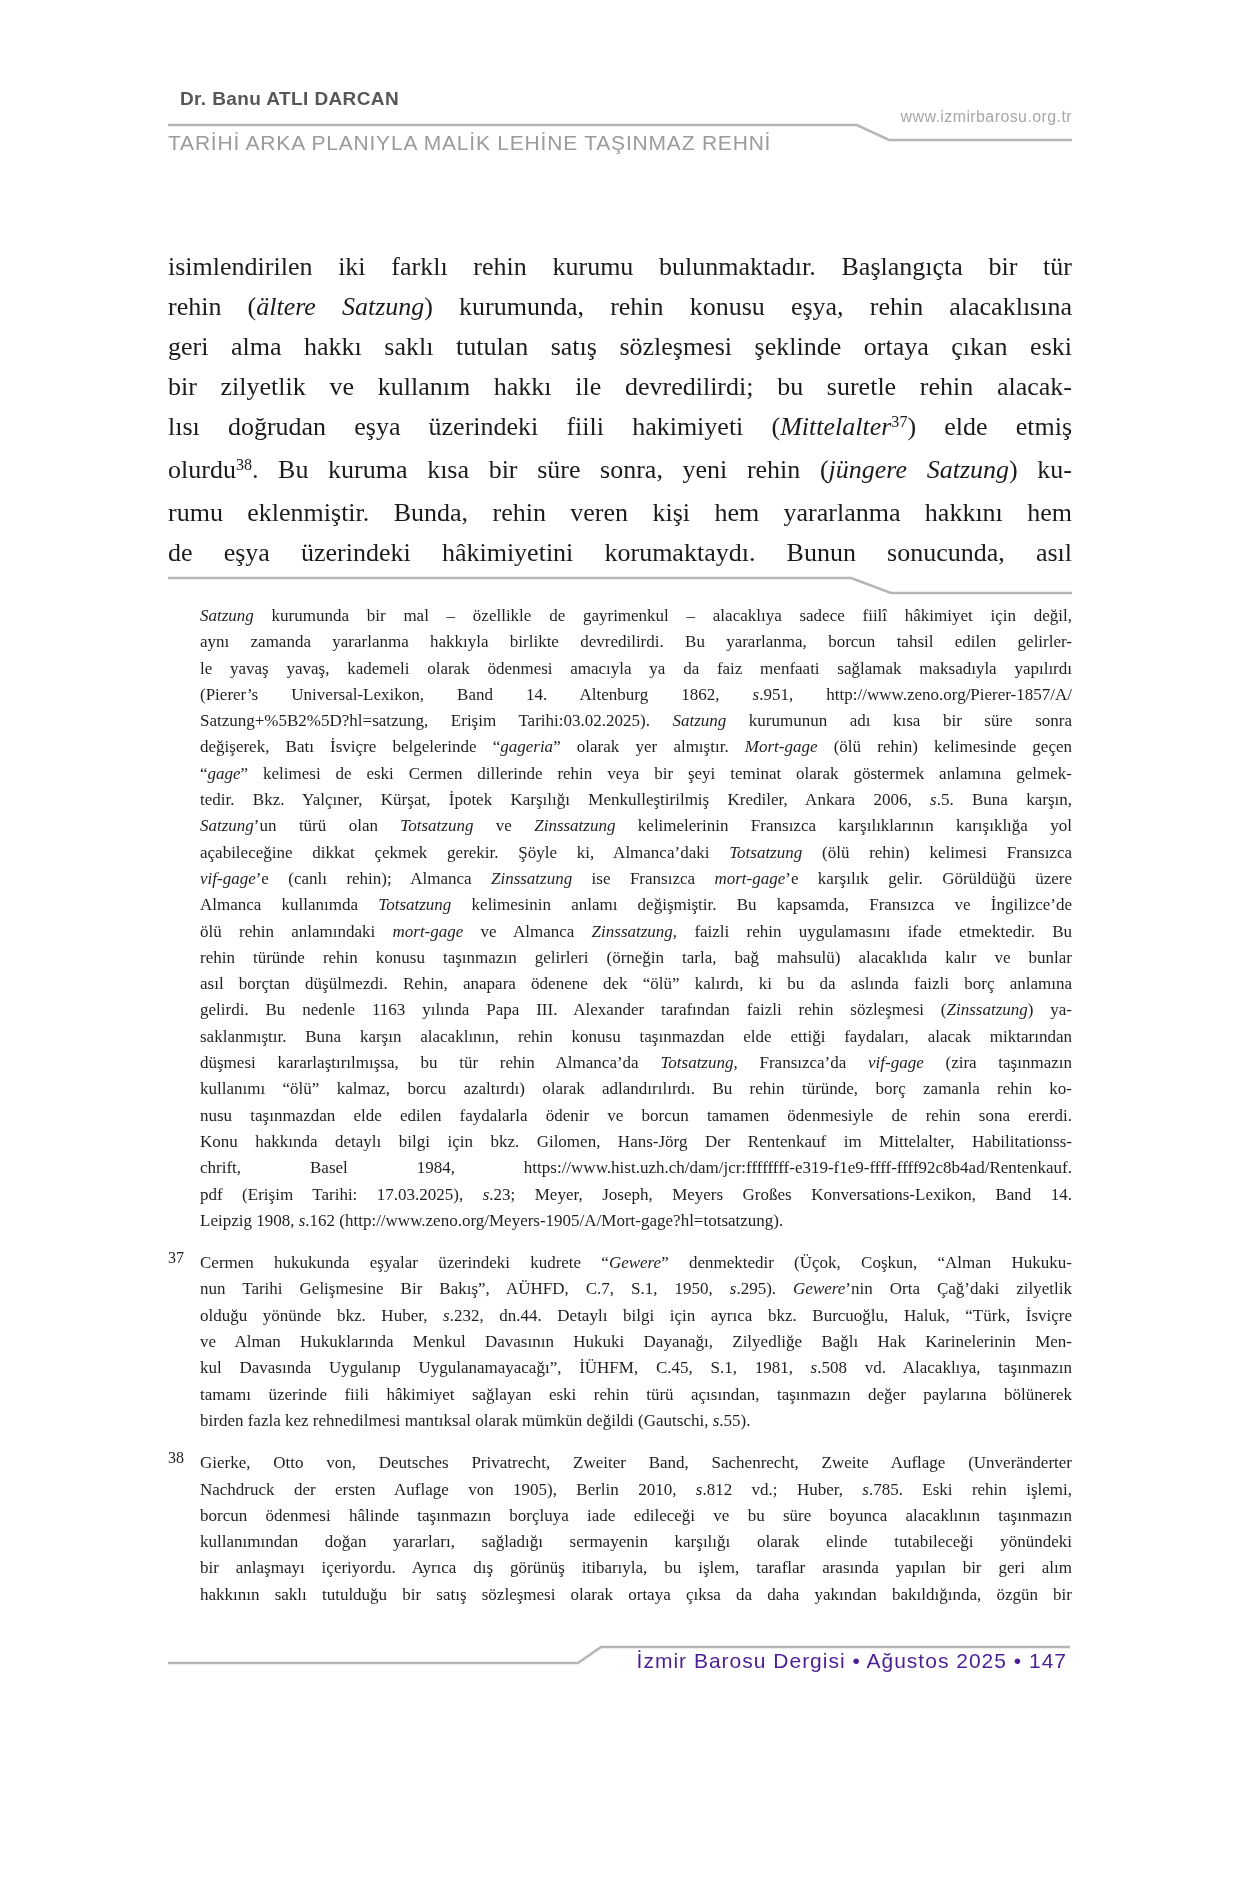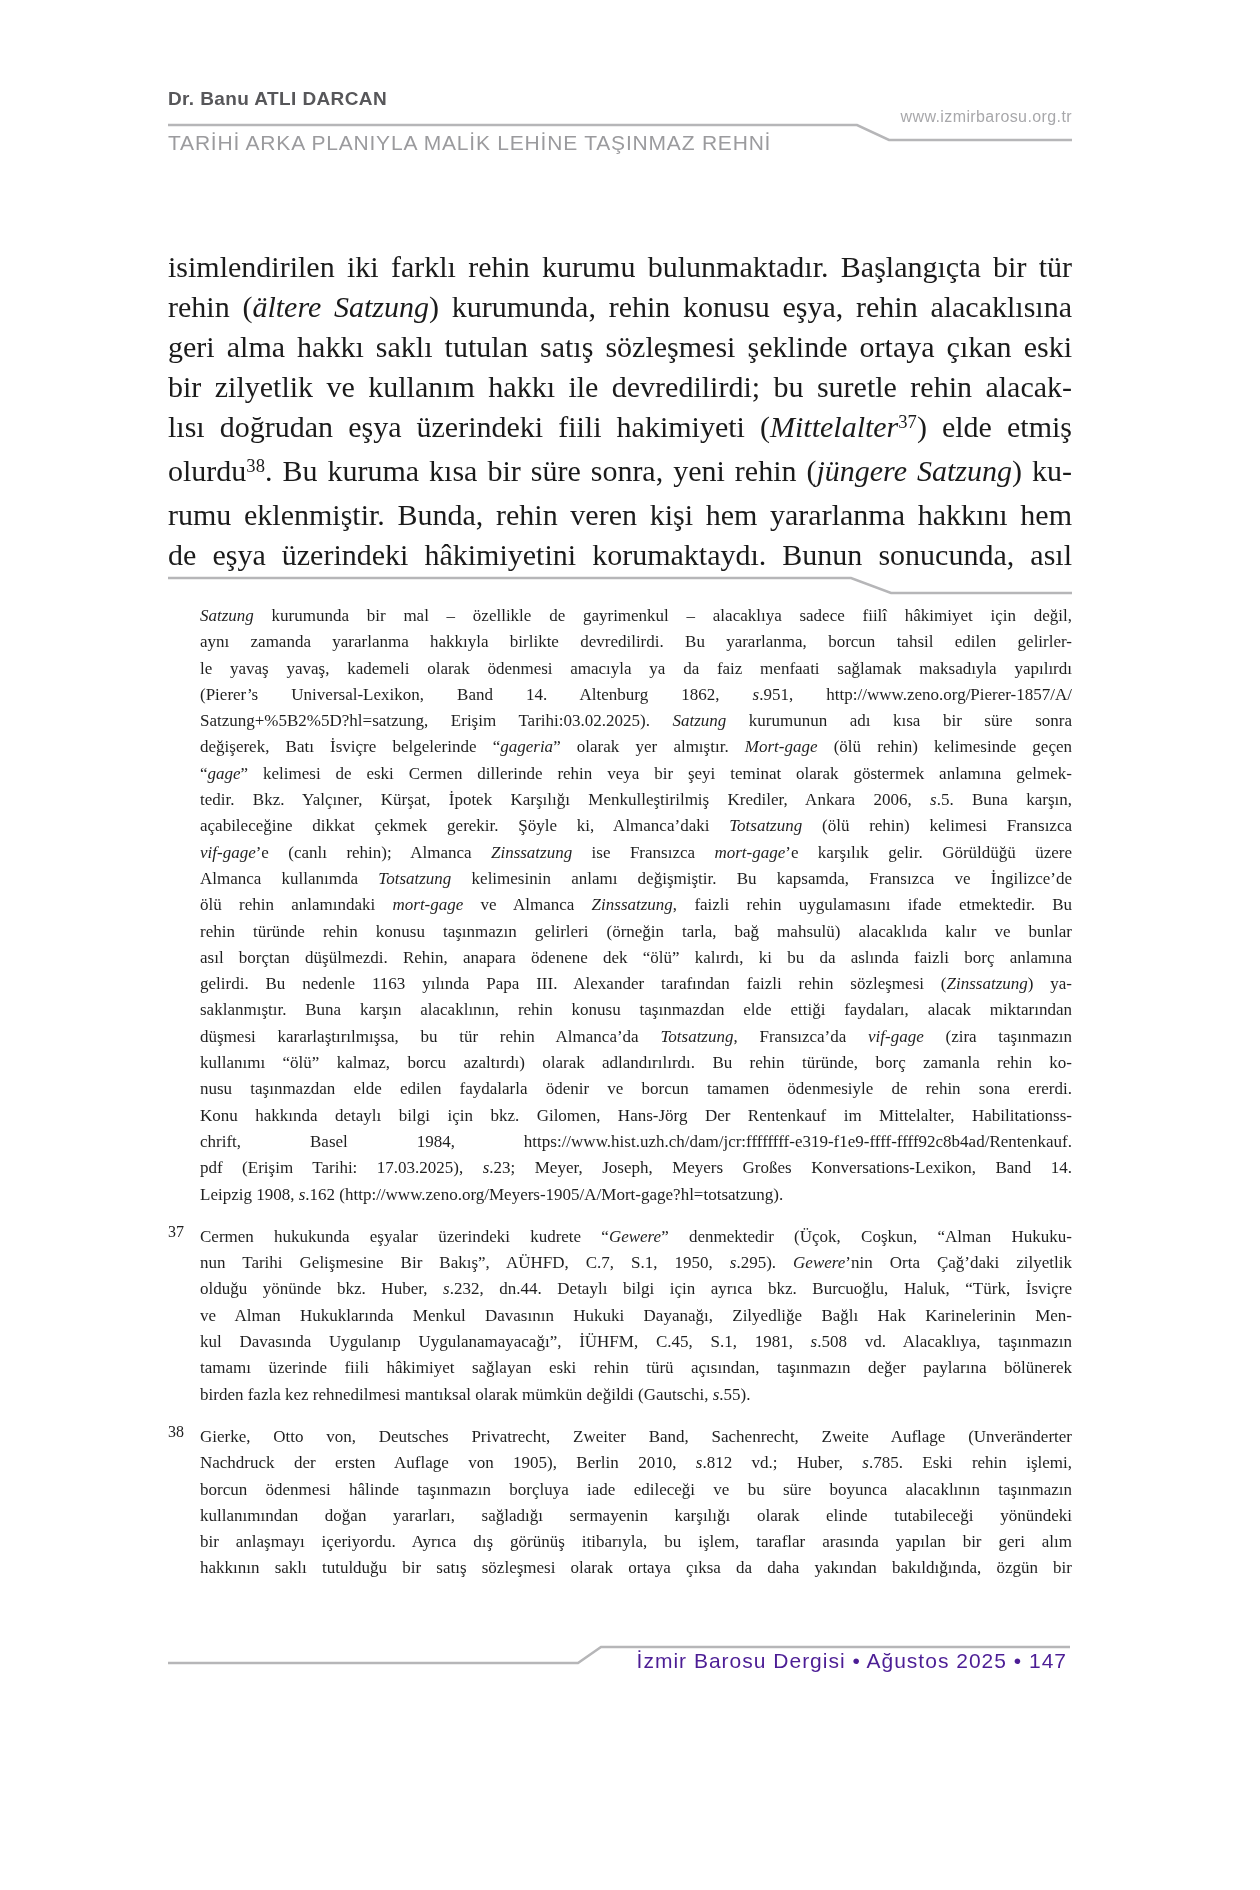--- a/index.html
+++ b/index.html
@@ -5,37 +5,37 @@
   html,body{margin:0;padding:0;background:#e8e8e8;}
   .page{
     position:relative;
     width:1260px;height:1890px;
     background:#ffffff;
     font-family:"Liberation Serif","DejaVu Serif",serif;
     overflow:hidden;
   }
   .rules{position:absolute;left:0;top:0;width:1260px;height:1890px;pointer-events:none;}
   .author{
-    position:absolute;left:168px;top:88px;
+    position:absolute;left:180px;top:88px;
     font-family:"Liberation Sans","DejaVu Sans",sans-serif;
     font-weight:bold;font-size:19px;letter-spacing:.4px;color:#57575a;
   }
   .site{
     position:absolute;right:188px;top:108px;
     font-family:"Liberation Sans","DejaVu Sans",sans-serif;
     font-size:16px;letter-spacing:.4px;color:#a8a8ab;
   }
   .title{
     position:absolute;left:168px;top:131px;
     font-family:"Liberation Sans","DejaVu Sans",sans-serif;
     font-size:21px;letter-spacing:.8px;color:#9b9b9e;text-align:center;
   }
   .bodytext{
     position:absolute;left:168px;top:247px;width:904px;
-    font-size:30px;line-height:40px;color:#1b1b1b;
+    font-size:26px;line-height:40px;color:#1b1b1b;
   }
   .fnblock{
     position:absolute;left:168px;top:603px;width:904px;
     font-size:17px;line-height:26.3px;color:#1f1f1f;
   }
   .fn{position:relative;padding-left:32px;}
   .fn + .fn{margin-top:16px;}
   .fnnum{
     position:absolute;left:0;top:-5px;
     font-size:16px;color:#1f1f1f;
@@ -80,20 +80,21 @@
     <div class="fn">
       <div>
           <div class="ln"><i>Satzung</i> kurumunda bir mal – özellikle de gayrimenkul – alacaklıya sadece fiilî hâkimiyet için değil,</div>
           <div class="ln">aynı zamanda yararlanma hakkıyla birlikte devredilirdi. Bu yararlanma, borcun tahsil edilen gelirler-</div>
           <div class="ln">le yavaş yavaş, kademeli olarak ödenmesi amacıyla ya da faiz menfaati sağlamak maksadıyla yapılırdı</div>
           <div class="ln">(Pierer’s Universal-Lexikon, Band 14. Altenburg 1862, <i>s</i>.951, http://www.zeno.org/Pierer-1857/A/</div>
           <div class="ln">Satzung+%5B2%5D?hl=satzung, Erişim Tarihi:03.02.2025). <i>Satzung</i> kurumunun adı kısa bir süre sonra</div>
           <div class="ln">değişerek, Batı İsviçre belgelerinde “<i>gageria</i>” olarak yer almıştır. <i>Mort-gage</i> (ölü rehin) kelimesinde geçen</div>
           <div class="ln">“<i>gage</i>” kelimesi de eski Cermen dillerinde rehin veya bir şeyi teminat olarak göstermek anlamına gelmek-</div>
           <div class="ln">tedir. Bkz. Yalçıner, Kürşat, İpotek Karşılığı Menkulleştirilmiş Krediler, Ankara 2006, <i>s</i>.5. Buna karşın,</div>
+          <div class="ln"><i>Satzung</i>’un türü olan <i>Totsatzung</i> ve <i>Zinssatzung</i> kelimelerinin Fransızca karşılıklarının karışıklığa yol</div>
           <div class="ln">açabileceğine dikkat çekmek gerekir. Şöyle ki, Almanca’daki <i>Totsatzung</i> (ölü rehin) kelimesi Fransızca</div>
           <div class="ln"><i>vif-gage</i>’e (canlı rehin); Almanca <i>Zinssatzung</i> ise Fransızca <i>mort-gage</i>’e karşılık gelir. Görüldüğü üzere</div>
           <div class="ln">Almanca kullanımda <i>Totsatzung</i> kelimesinin anlamı değişmiştir. Bu kapsamda, Fransızca ve İngilizce’de</div>
           <div class="ln">ölü rehin anlamındaki <i>mort-gage</i> ve Almanca <i>Zinssatzung</i>, faizli rehin uygulamasını ifade etmektedir. Bu</div>
           <div class="ln">rehin türünde rehin konusu taşınmazın gelirleri (örneğin tarla, bağ mahsulü) alacaklıda kalır ve bunlar</div>
           <div class="ln">asıl borçtan düşülmezdi. Rehin, anapara ödenene dek “ölü” kalırdı, ki bu da aslında faizli borç anlamına</div>
           <div class="ln">gelirdi. Bu nedenle 1163 yılında Papa III. Alexander tarafından faizli rehin sözleşmesi (<i>Zinssatzung</i>) ya-</div>
           <div class="ln">saklanmıştır. Buna karşın alacaklının, rehin konusu taşınmazdan elde ettiği faydaları, alacak miktarından</div>
           <div class="ln">düşmesi kararlaştırılmışsa, bu tür rehin Almanca’da <i>Totsatzung</i>, Fransızca’da <i>vif-gage</i> (zira taşınmazın</div>
           <div class="ln">kullanımı “ölü” kalmaz, borcu azaltırdı) olarak adlandırılırdı. Bu rehin türünde, borç zamanla rehin ko-</div>

